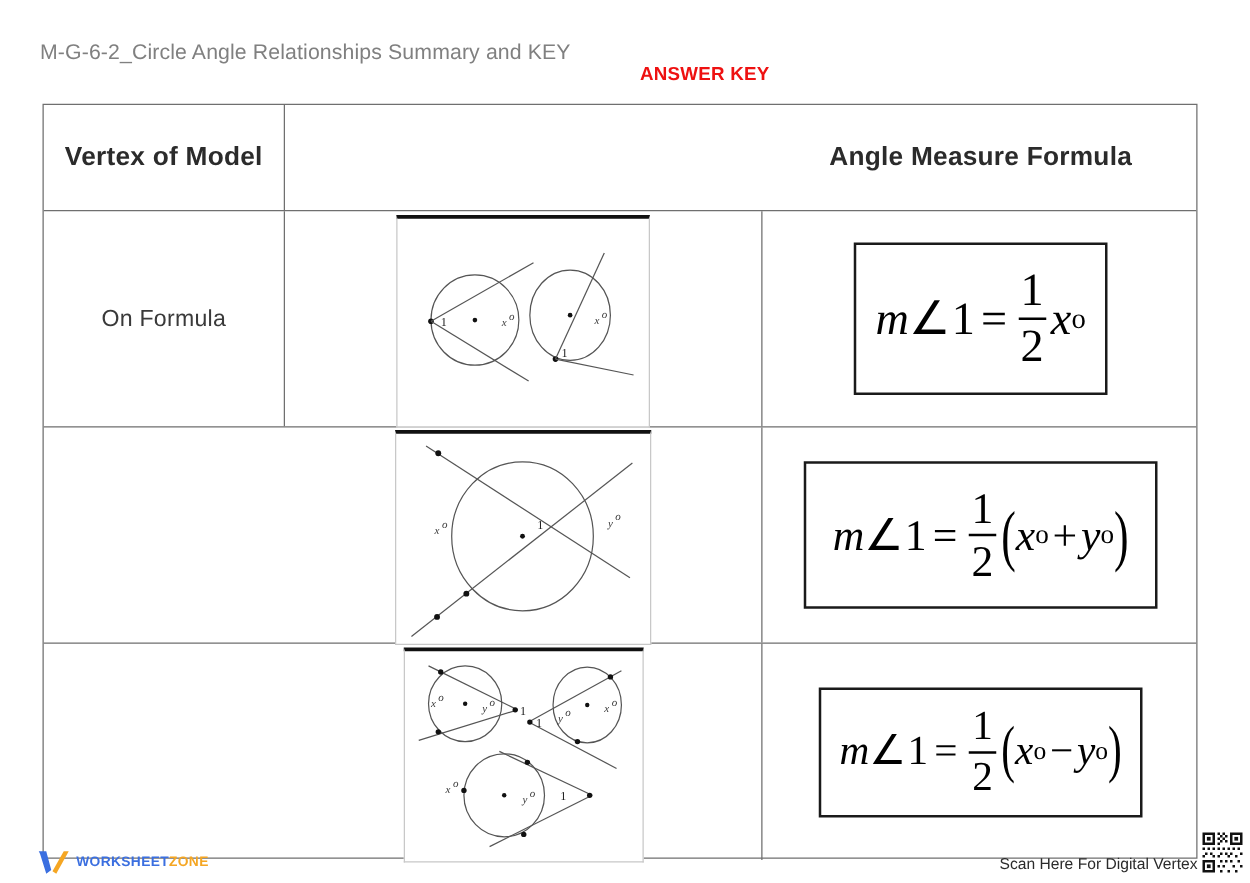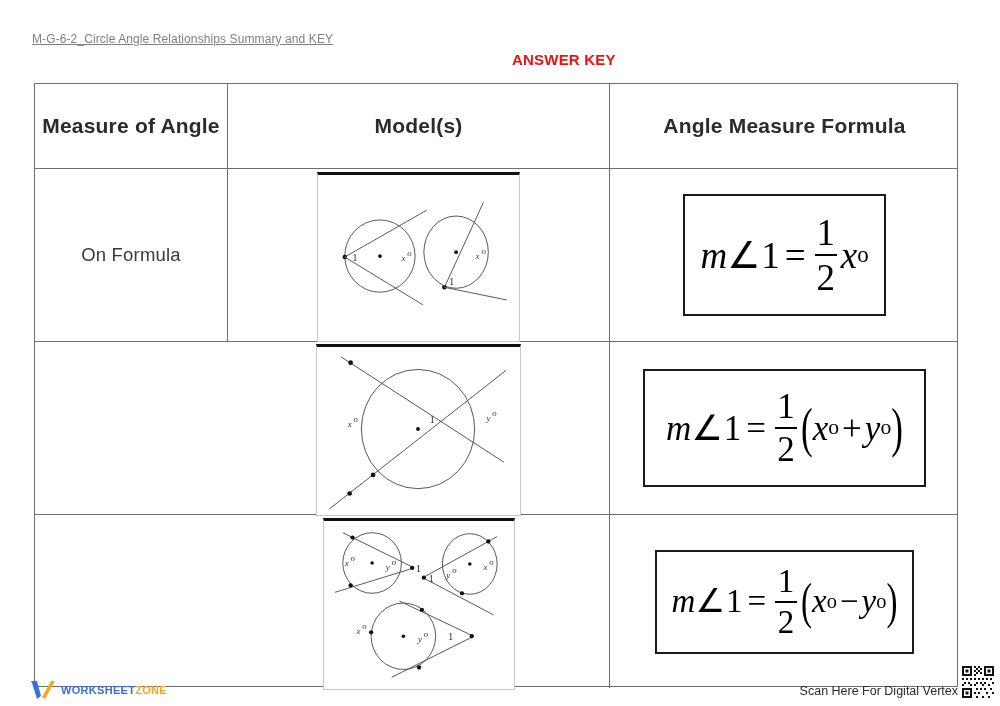--- a/index.html
+++ b/index.html
@@ -13,25 +13,24 @@
     position: relative;
     font-family: "Liberation Sans", sans-serif;
     overflow: hidden;
   }
 
   
   .doc-title {
     position: absolute;
     left: 32px;
     top: 32px;
-    font-size: 12px;
+    font-size: 17px;
     color: #808080;
     letter-spacing: .1px;
     white-space: nowrap;
-    text-decoration: underline;
   }
   .answer-key {
     position: absolute;
     left: 512px;
     top: 51px;
     font-size: 15px;
     font-weight: bold;
     color: #ee1111;
     letter-spacing: .2px;
     white-space: nowrap;
@@ -211,24 +210,21 @@
 </head>
 <body>
 
 <div class="doc-title">M-G-6-2_Circle Angle Relationships Summary and KEY</div>
 <div class="answer-key">ANSWER KEY</div>
 
 <div class="table">
 
   <div class="row r-head">
     <div class="cell c-vertex">
-      <span class="head-text">Measure of Angle</span>
-    </div>
-    <div class="cell c-model">
-      <span class="head-text">Model(s)</span>
+      <span class="head-text">Vertex of Model</span>
     </div>
     <div class="cell c-formula">
       <span class="head-text">Angle Measure Formula</span>
     </div>
   </div>
 
   <div class="row r-1">
     <div class="cell c-vertex">
       <span class="vertex-text">On Formula</span>
     </div>

